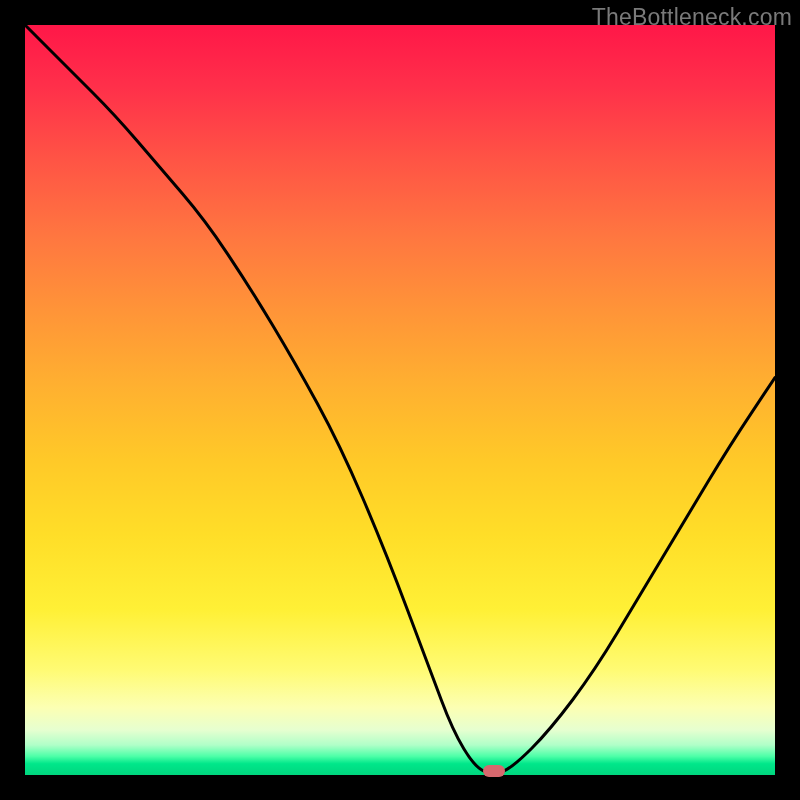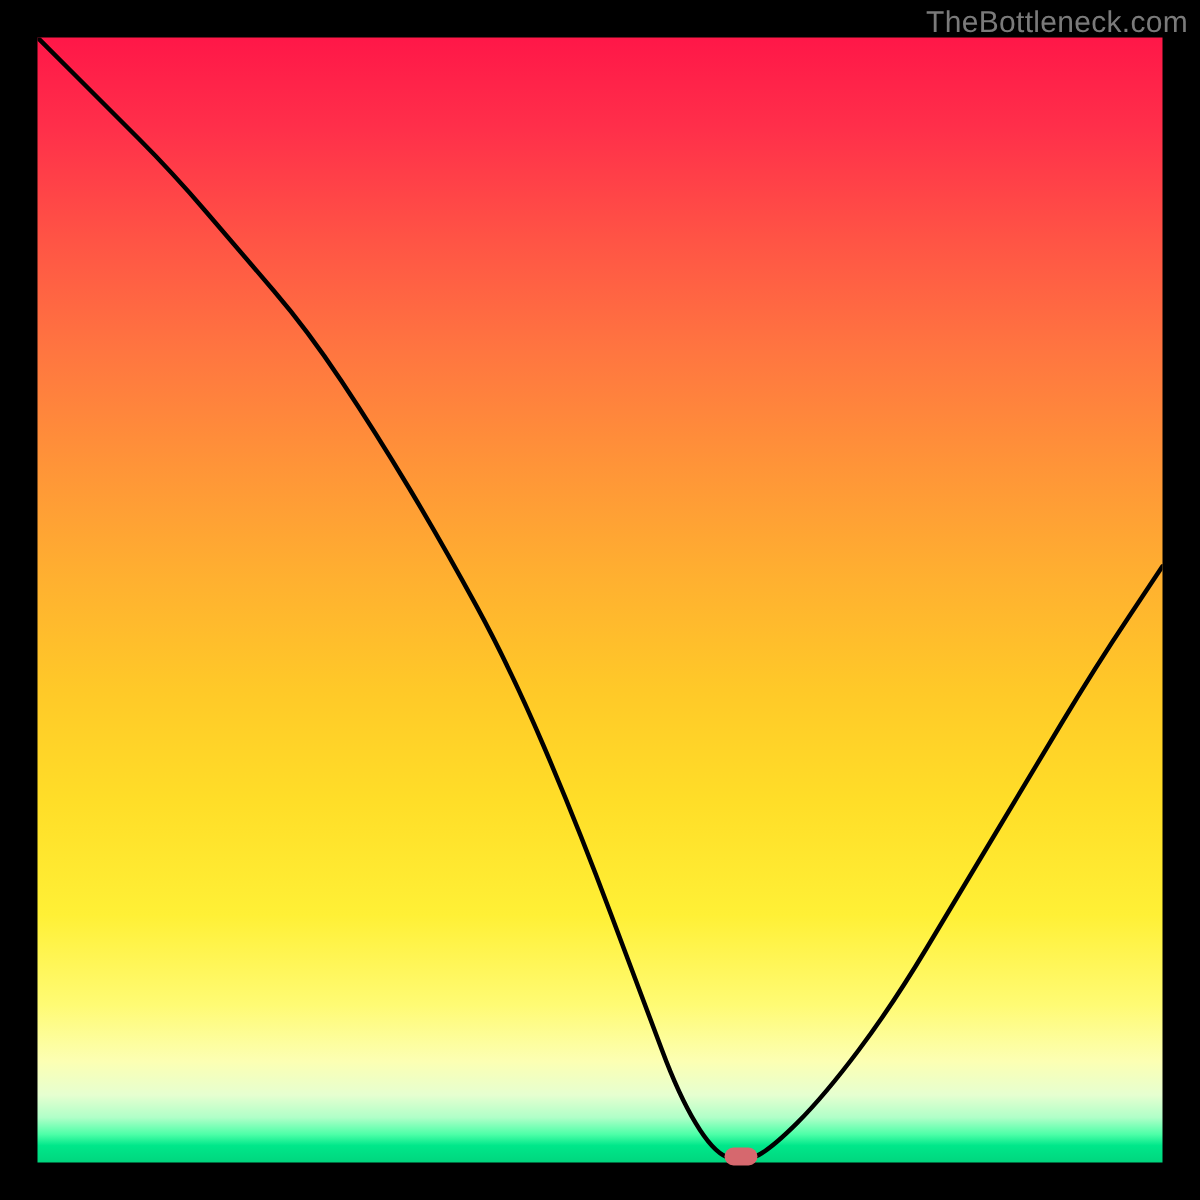--- a/index.html
+++ b/index.html
@@ -47,21 +47,21 @@
     left: 0;
     top: 0;
     width: 750px;
     height: 750px;
   }
   .watermark {
     position: absolute;
     top: 4px;
     right: 8px;
     color: #7a7a7a;
-    font-size: 20px;
+    font-size: 23px;
     font-weight: 500;
     letter-spacing: 0.2px;
     user-select: none;
   }
   .marker {
     position: absolute;
     width: 22px;
     height: 12px;
     border-radius: 6px;
     background: #d6686e;

